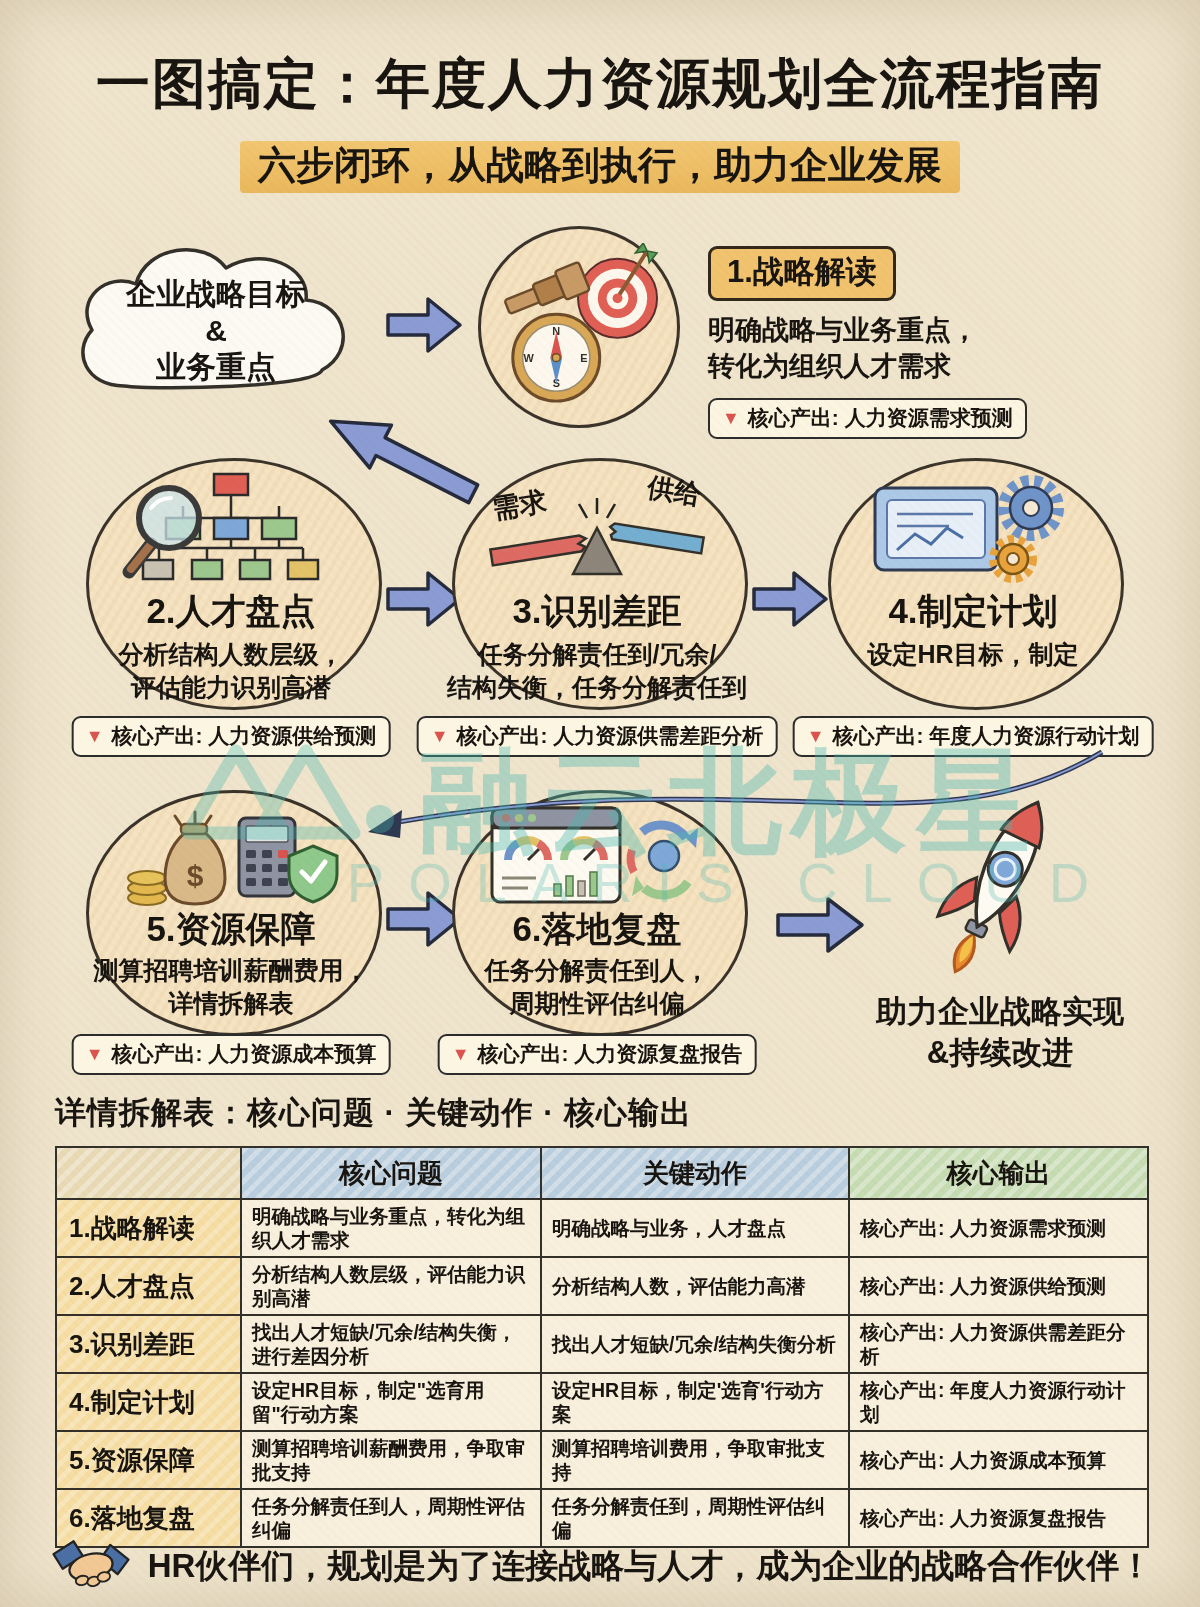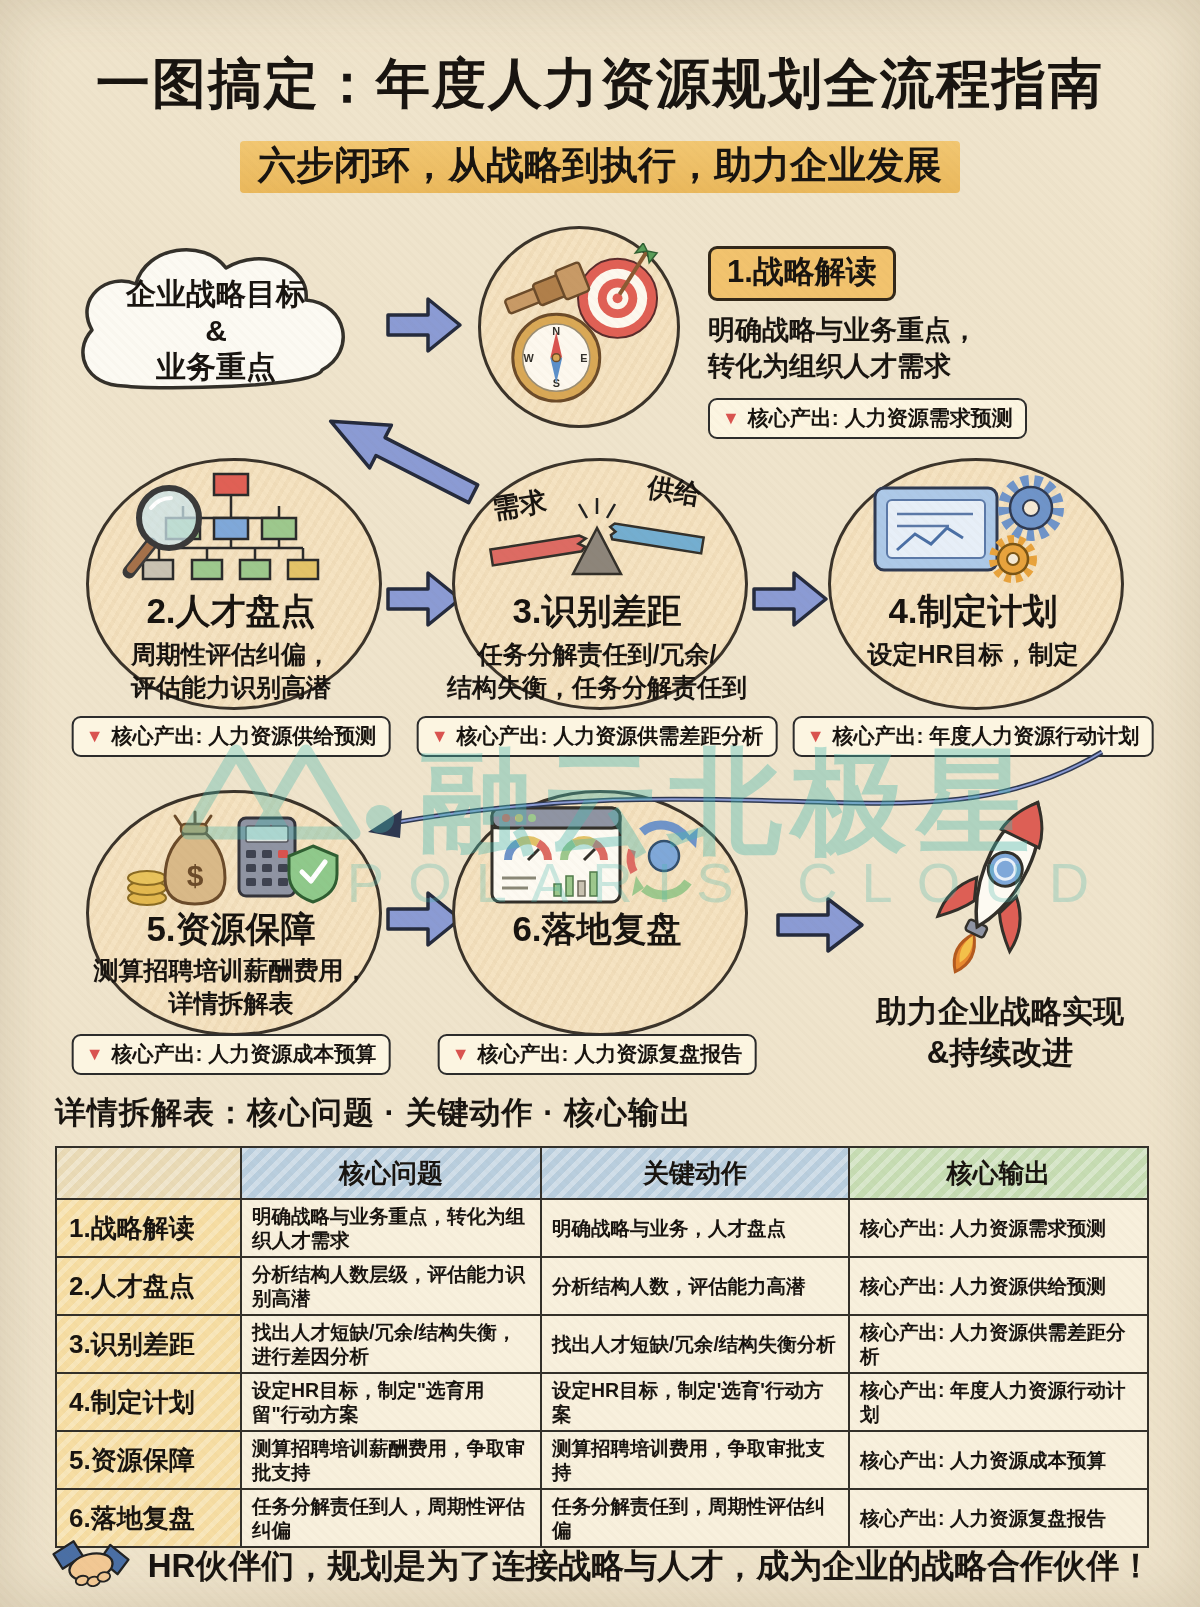--- a/index.html
+++ b/index.html
@@ -138,21 +138,21 @@
       <rect x="79" y="94" width="30" height="19" fill="#9dc88d" stroke="#2b2b2b" stroke-width="2.5"></rect>
       <rect x="127" y="94" width="30" height="19" fill="#9dc88d" stroke="#2b2b2b" stroke-width="2.5"></rect>
       <rect x="175" y="94" width="30" height="19" fill="#e3c368" stroke="#2b2b2b" stroke-width="2.5"></rect>
       <line x1="38" y1="78" x2="16" y2="106" stroke="#3a3a3a" stroke-width="13" stroke-linecap="round"></line>
       <line x1="38" y1="78" x2="18" y2="103" stroke="#a5714a" stroke-width="8" stroke-linecap="round"></line>
       <circle cx="56" cy="52" r="30" fill="rgba(203,228,235,.75)" stroke="#3a3a3a" stroke-width="6"></circle>
       <path d="M38,42 q8,-10 20,-10" stroke="#fff" stroke-width="4" fill="none" stroke-linecap="round"></path>
     </svg>
     <div class="s-title">2.人才盘点</div>
     <div class="s-desc">
-      <div>周期性评估纠偏，</div>
+      <div>分析结构人数层级，</div>
       <div>评估能力识别高潜</div>
     </div>
     <div class="s-out out-badge">
       <span class="tri">▼</span>
       <span>核心产出: 人力资源供给预测</span>
     </div>
   </div>
 
   <svg class="block-arrow" style="left:382px;top:566px" width="84" height="66" viewBox="0 0 84 66">
     <path d="M6,23 L46,23 L46,7 L78,33 L46,59 L46,43 L6,43 Z" fill="#8b9bd4" stroke="#252b3d" stroke-width="3.5" stroke-linejoin="round"></path>
@@ -292,20 +292,22 @@
       <rect x="106" y="74" width="7" height="24" fill="#9dc88d" stroke="#4f7a4a" stroke-width="1.5"></rect>
       <circle cx="180" cy="58" r="15" fill="#7fa8d9" stroke="#33506e" stroke-width="2.5"></circle>
       <path d="M158,34 A30,30 0 0 1 202,40" stroke="#6f94c9" stroke-width="9" fill="none"></path>
       <polygon points="202,40 214,30 212,50" fill="#6f94c9"></polygon>
       <path d="M204,84 A30,30 0 0 1 160,90" stroke="#9dc88d" stroke-width="9" fill="none"></path>
       <polygon points="160,90 148,98 152,78" fill="#9dc88d"></polygon>
       <path d="M150,74 A28,28 0 0 1 148,52" stroke="#dd6b63" stroke-width="8" fill="none"></path>
     </svg>
     <div class="s-title">6.落地复盘</div>
     <div class="s-desc">
+      <div>任务分解责任到人，</div>
+      <div>周期性评估纠偏</div>
     </div>
     <div class="s-out out-badge">
       <span class="tri">▼</span>
       <span>核心产出: 人力资源复盘报告</span>
     </div>
   </div>
 
   <svg class="block-arrow" style="left:772px;top:892px" width="96" height="66" viewBox="0 0 96 66">
     <path d="M6,23 L56,23 L56,7 L90,33 L56,59 L56,43 L6,43 Z" fill="#8b9bd4" stroke="#252b3d" stroke-width="3.5" stroke-linejoin="round"></path>
   </svg>

